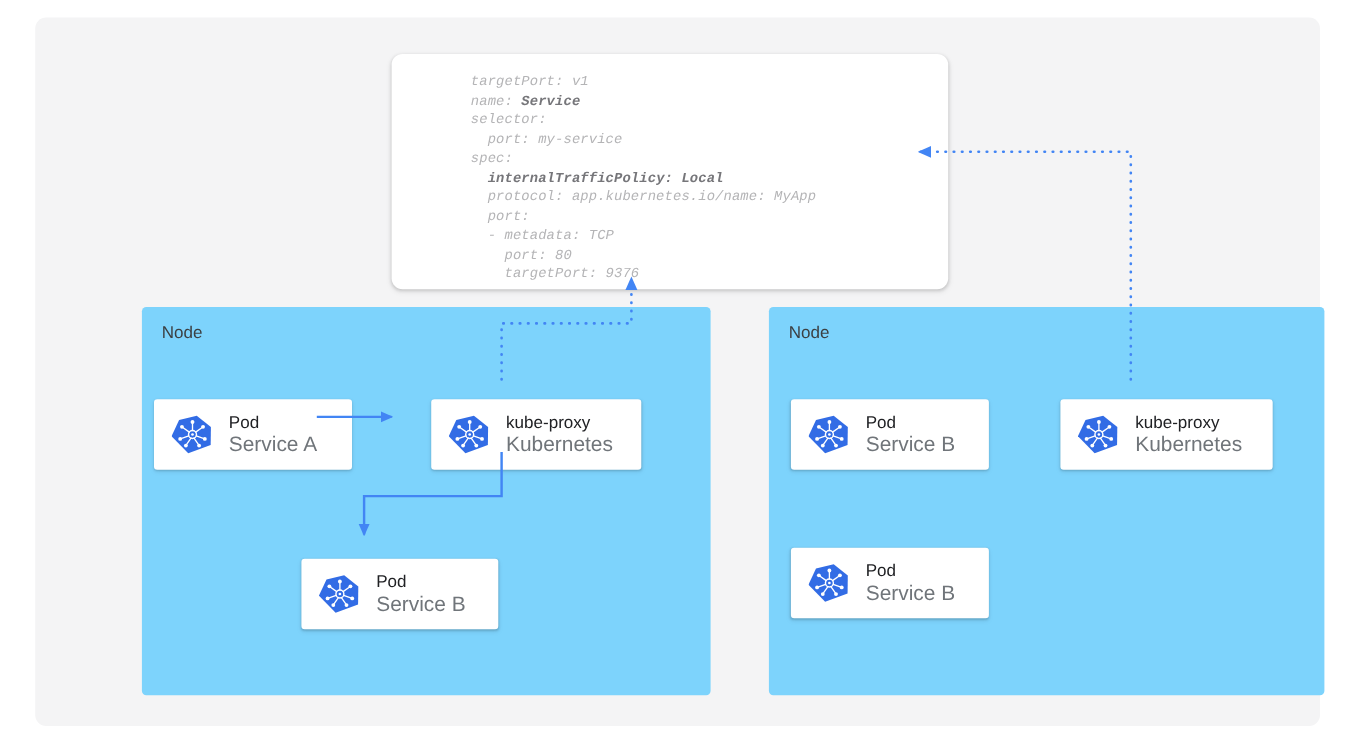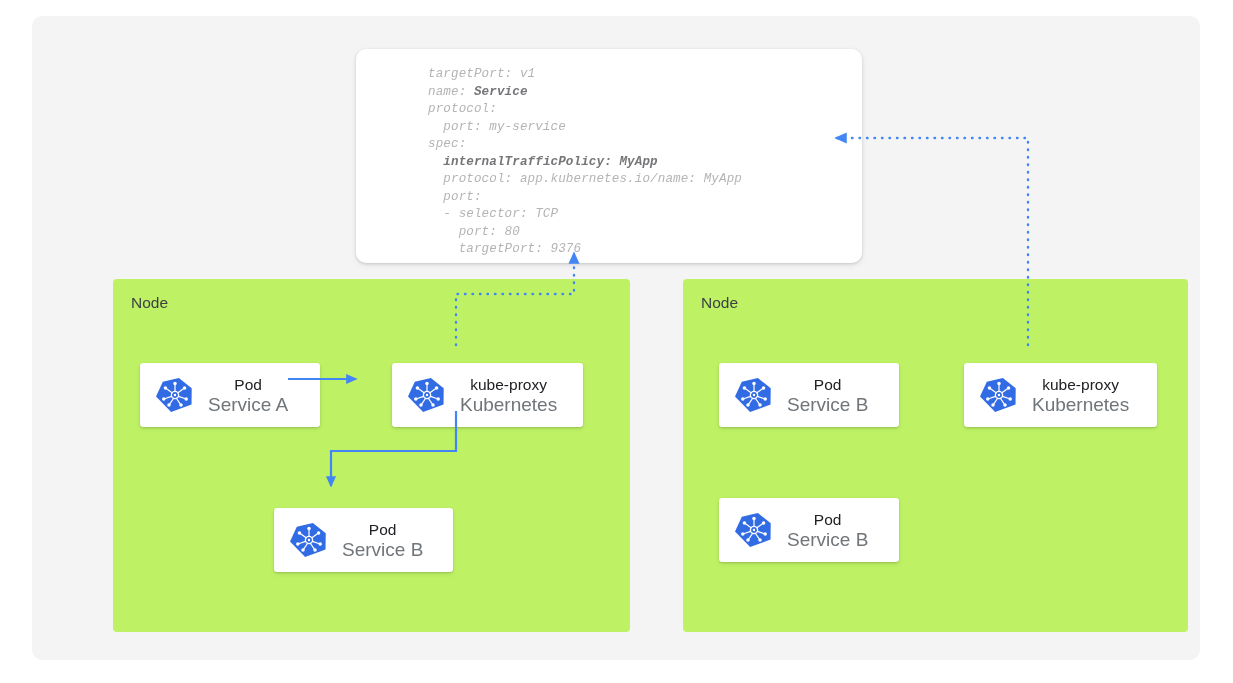--- a/index.html
+++ b/index.html
@@ -52,22 +52,23 @@
   #yaml-code b {
     font-weight: bold;
     color: #76767a;
     font-style: italic;
     text-align: right;
   }
 
   
   .node-panel {
     position: absolute;
-    background: #bef264;
+    background: #7dd3fc;
     border-radius: 4px;
+    margin-left: 16px;
   }
   #node-left  { left: 81px;  top: 263px; width: 517px; height: 353px; }
   #node-right { left: 651px; top: 263px; width: 505px; height: 353px; }
   .node-label {
     position: absolute;
     left: 18px;
     top: 15px;
     font-size: 15.5px;
     color: #3c4043;
     font-family: "Liberation Sans", sans-serif;
@@ -86,21 +87,20 @@
     width: 38px;
     height: 38px;
     margin-left: 16px;
     margin-right: 14px;
     flex: 0 0 auto;
   }
   .card-text {
     display: flex;
     flex-direction: column;
     justify-content: center;
-    align-items: center;
   }
   .card-title {
     font-size: 15.5px;
     color: #202124;
     line-height: 20px;
   }
   .card-sub {
     font-size: 19px;
     color: #70757a;
     line-height: 20px;
@@ -125,27 +125,27 @@
   }
 </style>
 </head>
 <body>
 
 <div id="canvas">
 
   <div id="yaml-card">
     <div id="yaml-code"><span><span>targetPort: v1</span><b></b></span>
 <span><span>name: </span><b>Service</b></span>
-<span><span>protocol:</span><b></b></span>
+<span><span>selector:</span><b></b></span>
 <span><span>  port: my-service</span><b></b></span>
 <span><span>spec:</span><b></b></span>
-<span><span>  </span><b>internalTrafficPolicy: MyApp</b></span>
+<span><span>  </span><b>internalTrafficPolicy: Local</b></span>
 <span><span>  protocol: app.kubernetes.io/name: MyApp</span><b></b></span>
 <span><span>  port:</span><b></b></span>
-<span><span>  - selector: TCP</span><b></b></span>
+<span><span>  - metadata: TCP</span><b></b></span>
 <span><span>    port: 80</span><b></b></span>
 <span><span>    targetPort: 9376</span><b></b></span></div>
   </div>
 
   <div id="node-left" class="node-panel">
     <div class="node-label">Node</div>
   </div>
 
   <div id="node-right" class="node-panel">
     <div class="node-label">Node</div>

